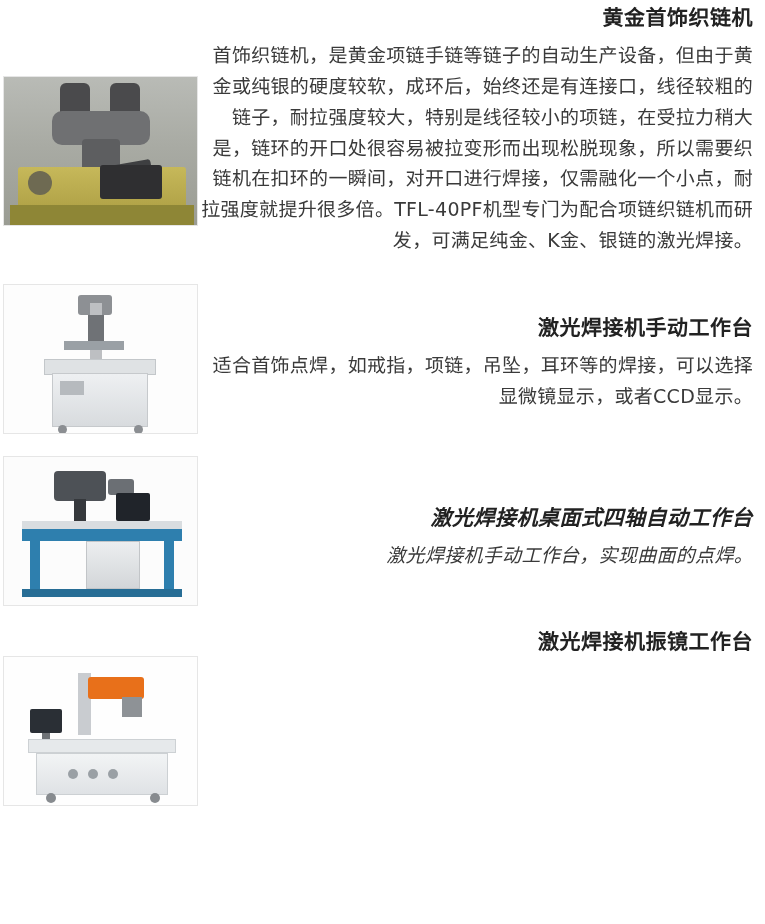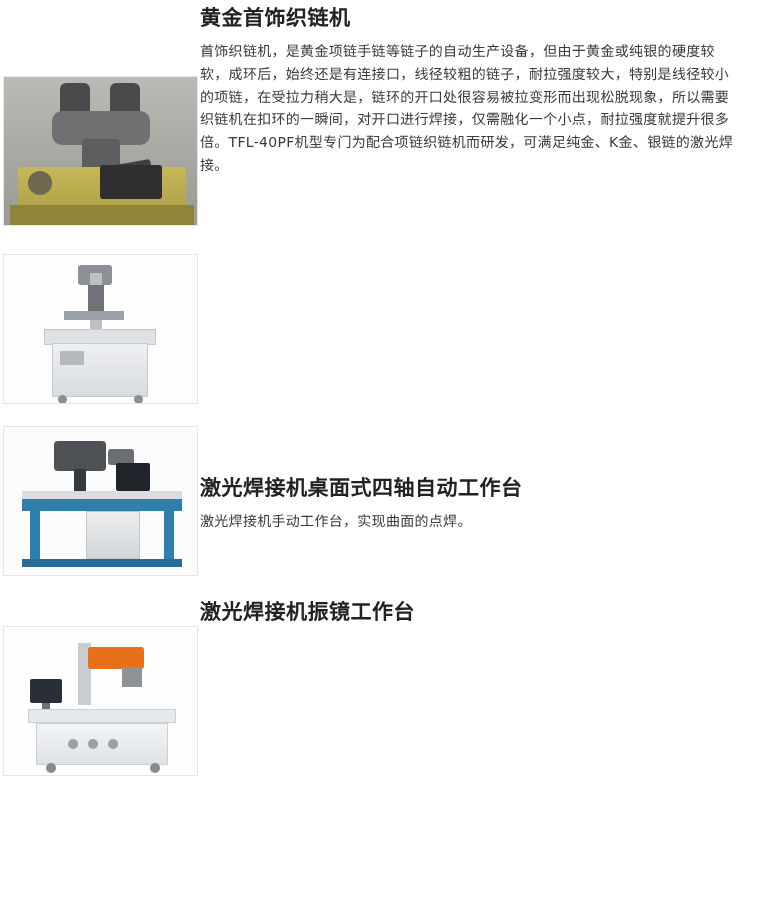--- a/index.html
+++ b/index.html
@@ -26,53 +26,54 @@
   }
   .thumb-col {
     width: 200px;
     flex: 0 0 200px;
     display: flex;
     justify-content: center;
     align-items: flex-start;
   }
   .text-col {
     flex: 1 1 auto;
-    padding-right: 25px;
+    padding-right: 12px;
+    text-align: right;
   }
   .thumb {
     width: 195px;
     height: 150px;
     border: 1px solid #e6e6e6;
     background: #fbfbfb;
     position: relative;
     overflow: hidden;
   }
   .sec-title {
     font-size: 21px;
     font-weight: bold;
     color: #222222;
     line-height: 1.35;
     margin: 0 0 8px 0;
     letter-spacing: 0.5px;
   }
   .sec-body {
-    font-size: 14px;
+    font-size: 19px;
     line-height: 1.62;
     color: #3a3a3a;
     margin: 0;
     letter-spacing: 0.3px;
   }
 
   
   #sec-1 { padding-top: 4px; }
   #sec-1 .thumb-col { padding-top: 72px; }
   #sec-2 { padding-top: 28px; }
   #sec-2 .text-col { padding-top: 30px; }
   #sec-3 { padding-top: 22px; }
-  #sec-3 .text-col { padding-top: 48px; }
+  #sec-3 .text-col { padding-top: 48px; font-style: italic; }
   #sec-4 { padding-top: 22px; }
   #sec-4 .thumb-col { padding-top: 28px; }
   #sec-4 .text-col { padding-top: 0px; }
 
   
 
   
   .m1 { background: linear-gradient(#b9bbb6 0%, #a9aba4 45%, #9a9c93 100%); }
   .m1 .eyepiece-l, .m1 .eyepiece-r {
     position: absolute; top: 6px; width: 30px; height: 34px;
@@ -262,20 +263,24 @@
         <div class="head"></div>
         <div class="post"></div>
         <div class="lens"></div>
         <div class="armh"></div>
         <div class="table"></div>
         <div class="cabinet"></div>
         <div class="panel"></div>
         <div class="wheel1"></div>
         <div class="wheel2"></div>
       </div>
+    </div>
+    <div class="text-col">
+      <h2 class="sec-title">激光焊接机手动工作台</h2>
+      <p class="sec-body">适合首饰点焊，如戒指，项链，吊坠，耳环等的焊接，可以选择显微镜显示，或者CCD显示。</p>
     </div>
   </div>
 
   <div class="section" id="sec-3">
     <div class="thumb-col">
       <div class="thumb m3">
         <div class="gantry"></div>
         <div class="nozzle"></div>
         <div class="lamp"></div>
         <div class="monitor"></div>

